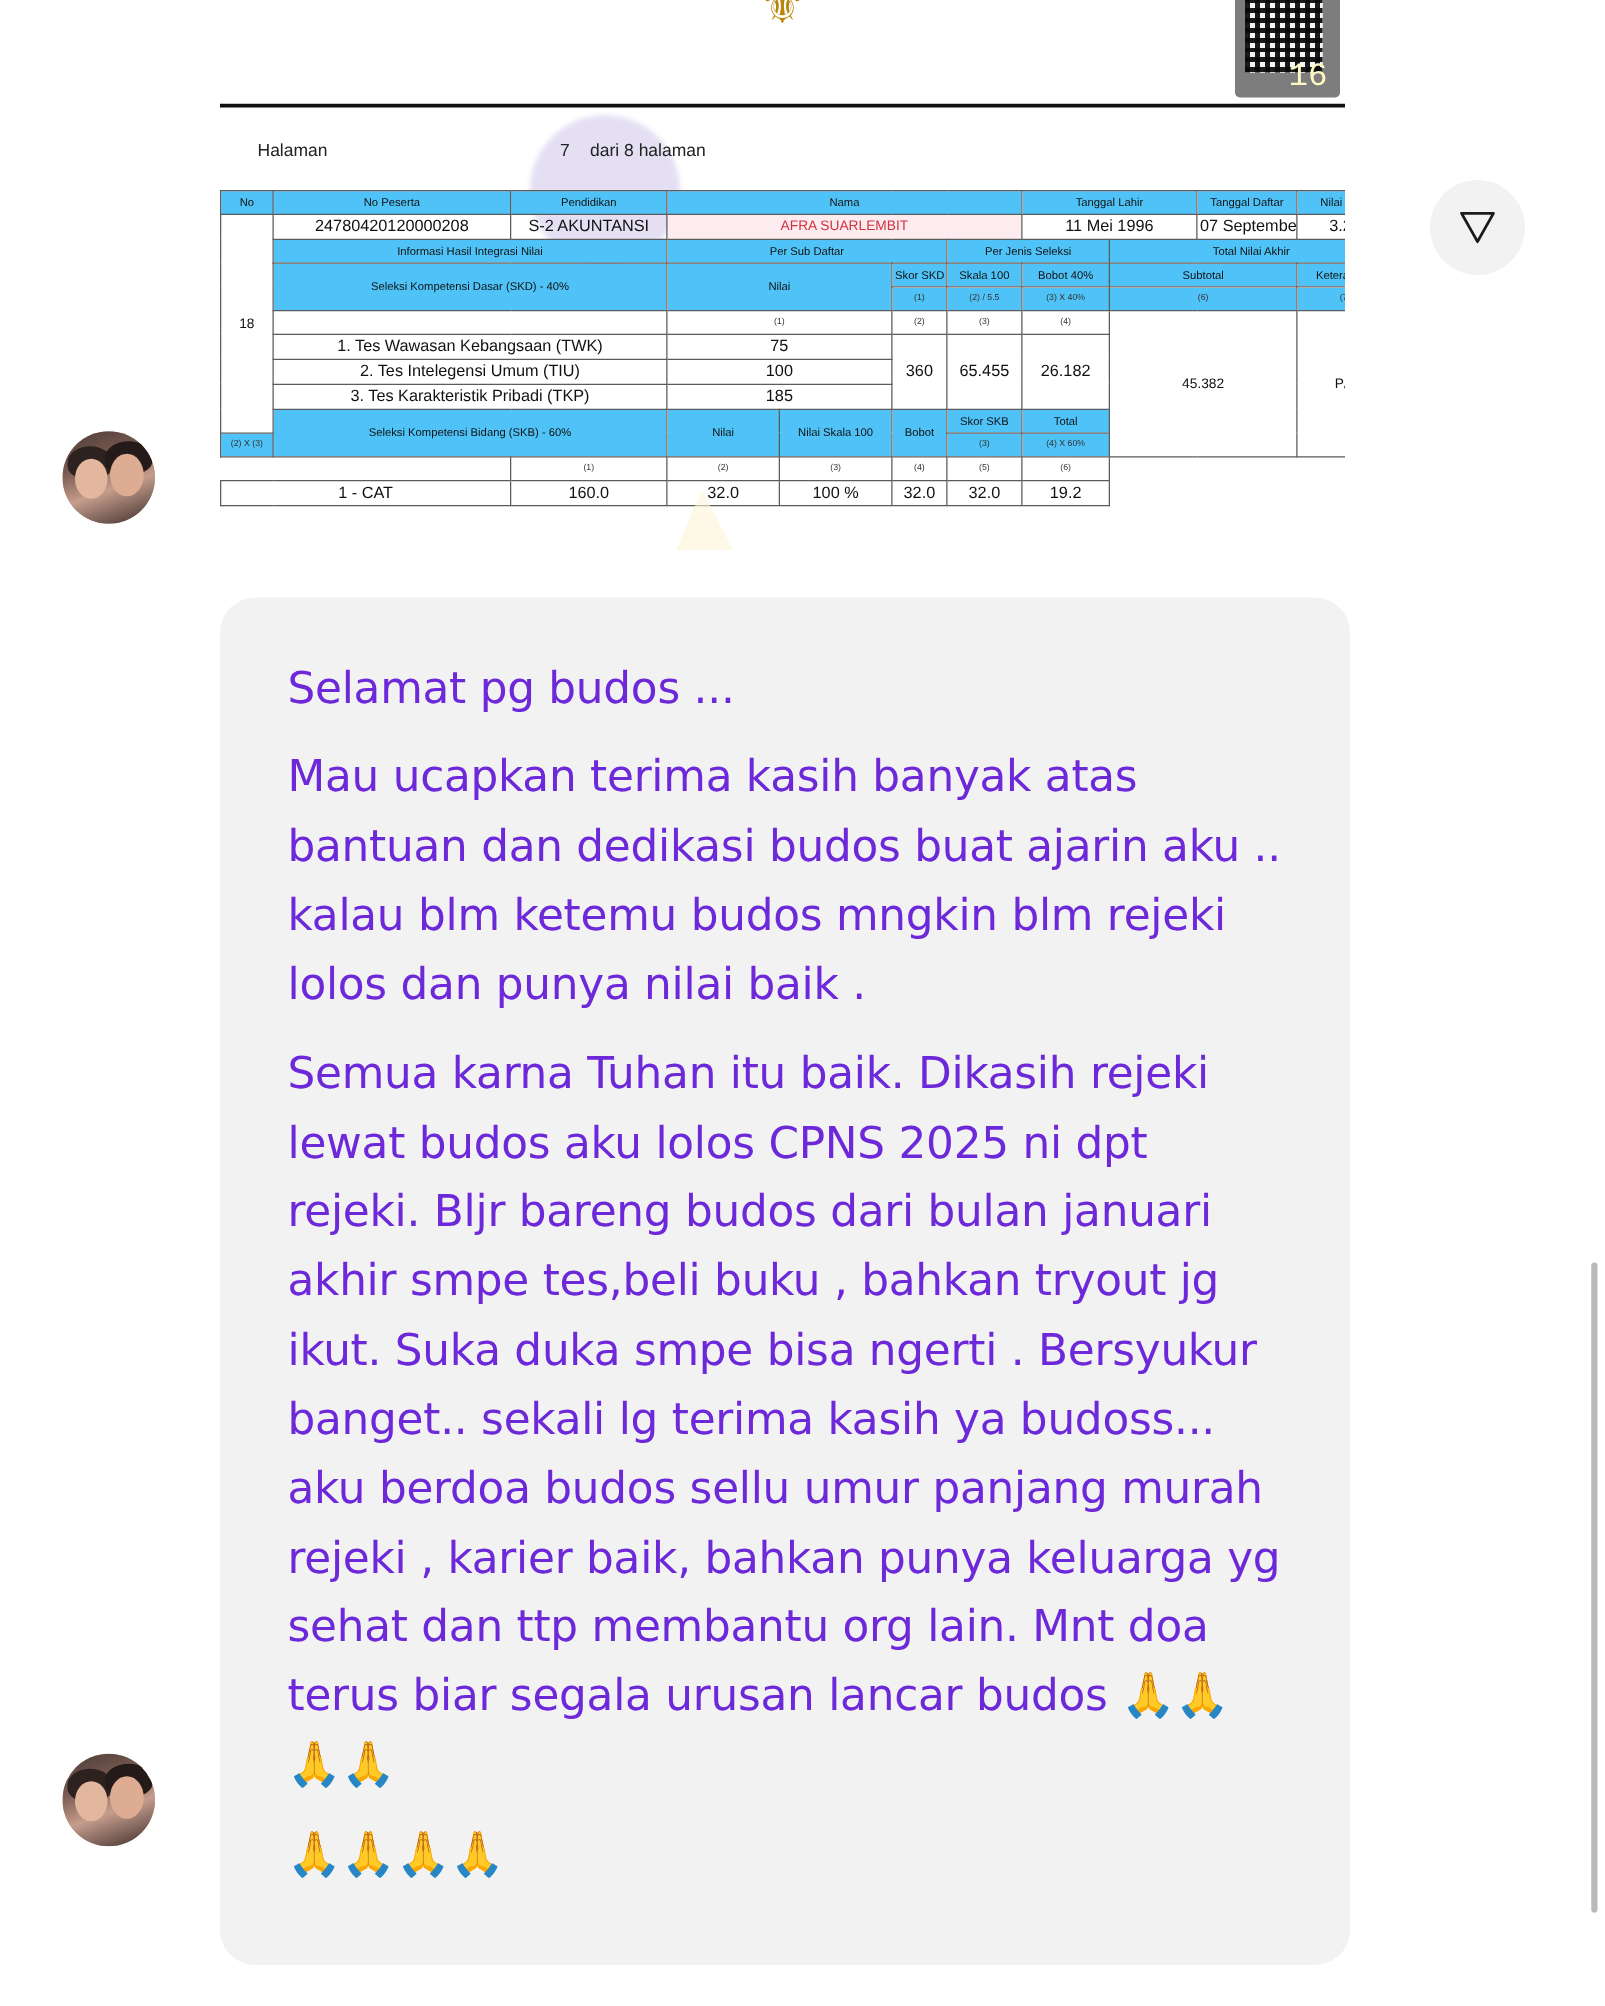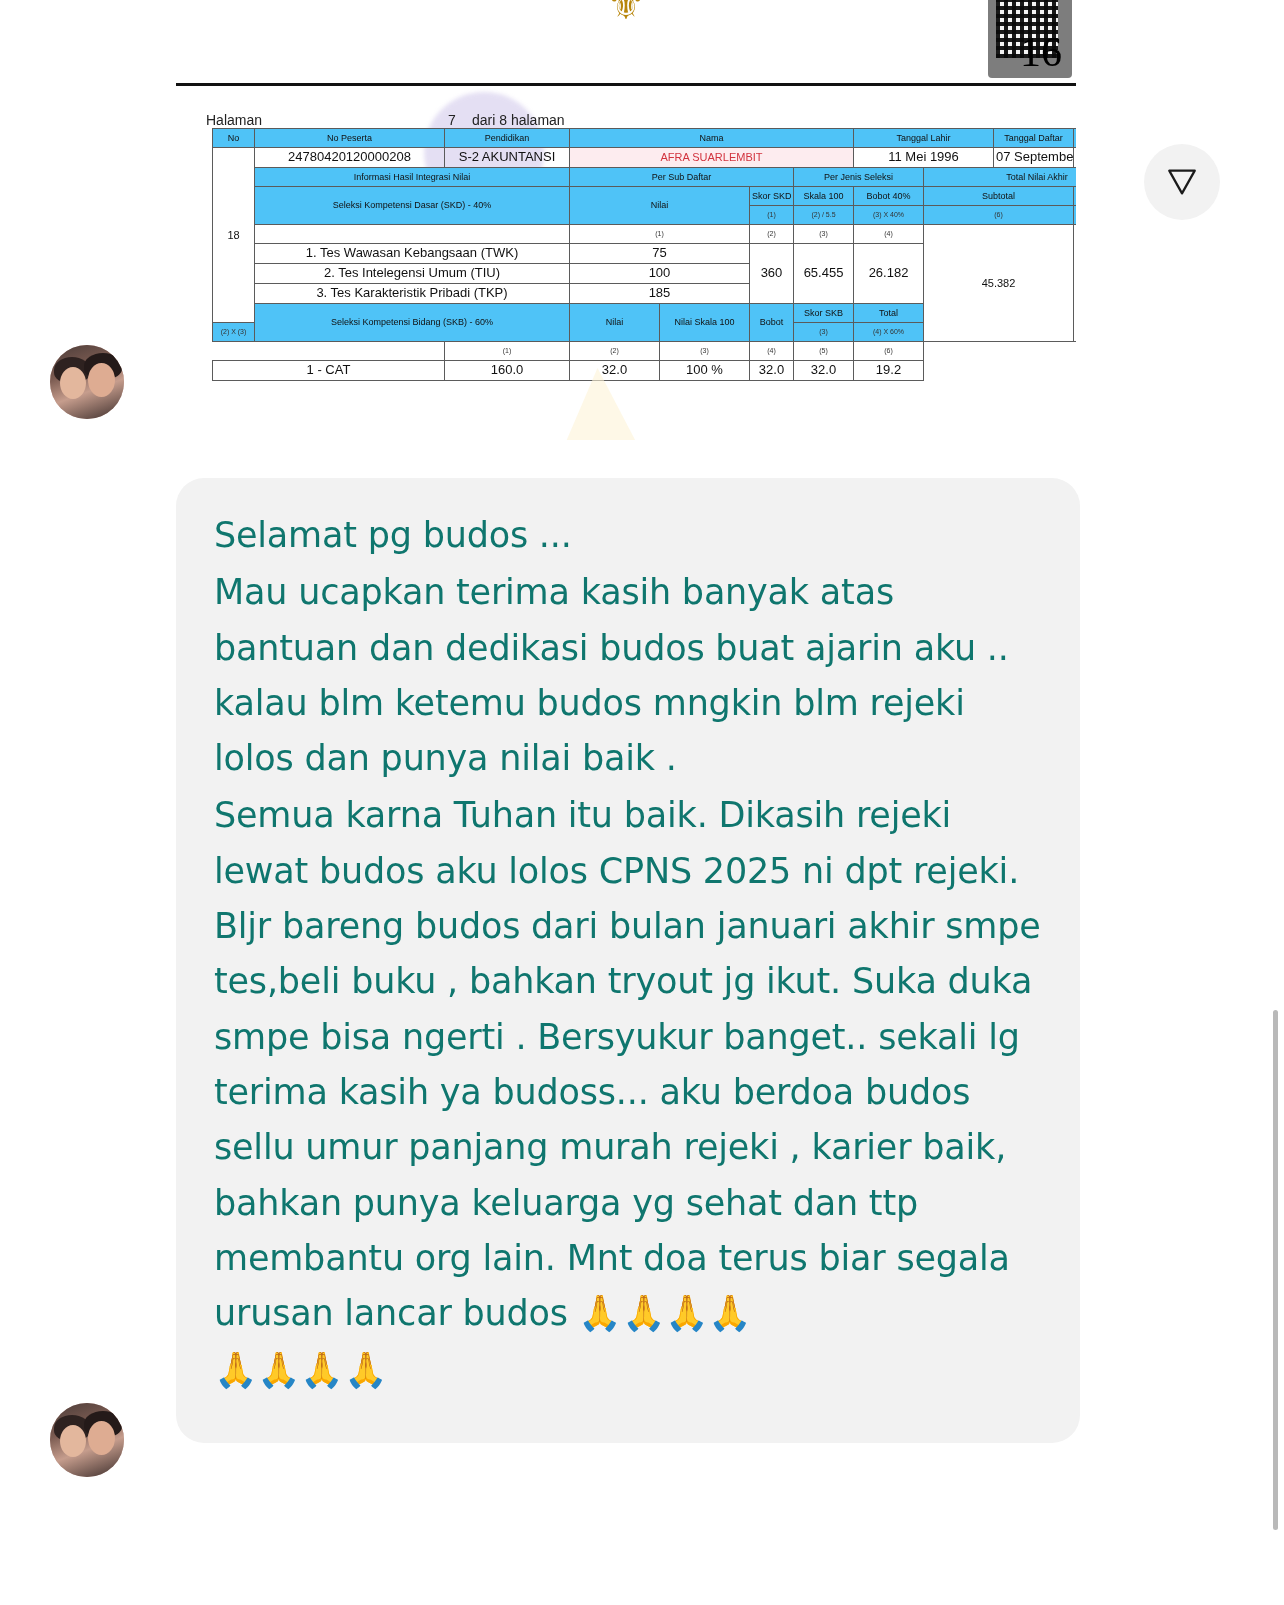--- a/index.html
+++ b/index.html
@@ -72,44 +72,43 @@
     background:
       repeating-linear-gradient(90deg, #111 0 4px, #fff 4px 8px),
       repeating-linear-gradient(0deg, #111 0 4px, #fff 4px 8px);
     background-blend-mode: multiply;
     opacity: 0.92;
   }
   .page-number-badge {
     position: absolute;
     right: 10px;
     bottom: 2px;
-    font-size: 42px;
-    color: #000000;
-    font-family: Liberation Serif, serif;
+    font-size: 26px;
+    color: #fef9c3;
+    font-family: Liberation Mono, monospace;
   }
 
   .halaman-row {
     position: absolute;
     top: 112px;
     left: 8px;
     right: 0;
     font-size: 14px;
     color: #222;
   }
   .halaman-row .lbl { position: absolute; left: 22px; }
   .halaman-row .num { position: absolute; left: 264px; }
   .halaman-row .dari { position: absolute; left: 288px; }
 
   
   .doc-table-wrap {
     position: absolute;
-    top: 128px;
+    top: 152px;
     left: 0px;
     width: 900px;
-    margin-left: 36px;
   }
   table.doc {
     border-collapse: collapse;
     table-layout: fixed;
     width: 900px;
     font-size: 9px;
     color: #111;
   }
   table.doc td, table.doc th {
     border: 1px solid #5b5b5b;
@@ -212,24 +211,24 @@
     position: absolute;
     left: 176px;
     top: 478px;
     width: 904px;
     background: #f2f2f2;
     border-radius: 28px;
     padding: 30px 38px 44px 38px;
     box-sizing: border-box;
   }
   .bubble p {
-    margin: 0;
+    margin: 16px;
     font-size: 35px;
     line-height: 1.58;
-    color: #0f766e;
+    color: #6d28d9;
     font-family: "DejaVu Sans", sans-serif;
     font-weight: 400;
     letter-spacing: -0.2px;
   }
   .bubble p + p { margin-top: 2px; }
   .emoji { font-size: 33px; letter-spacing: 2px; }
 
   
   .scrollbar {
     position: absolute;

